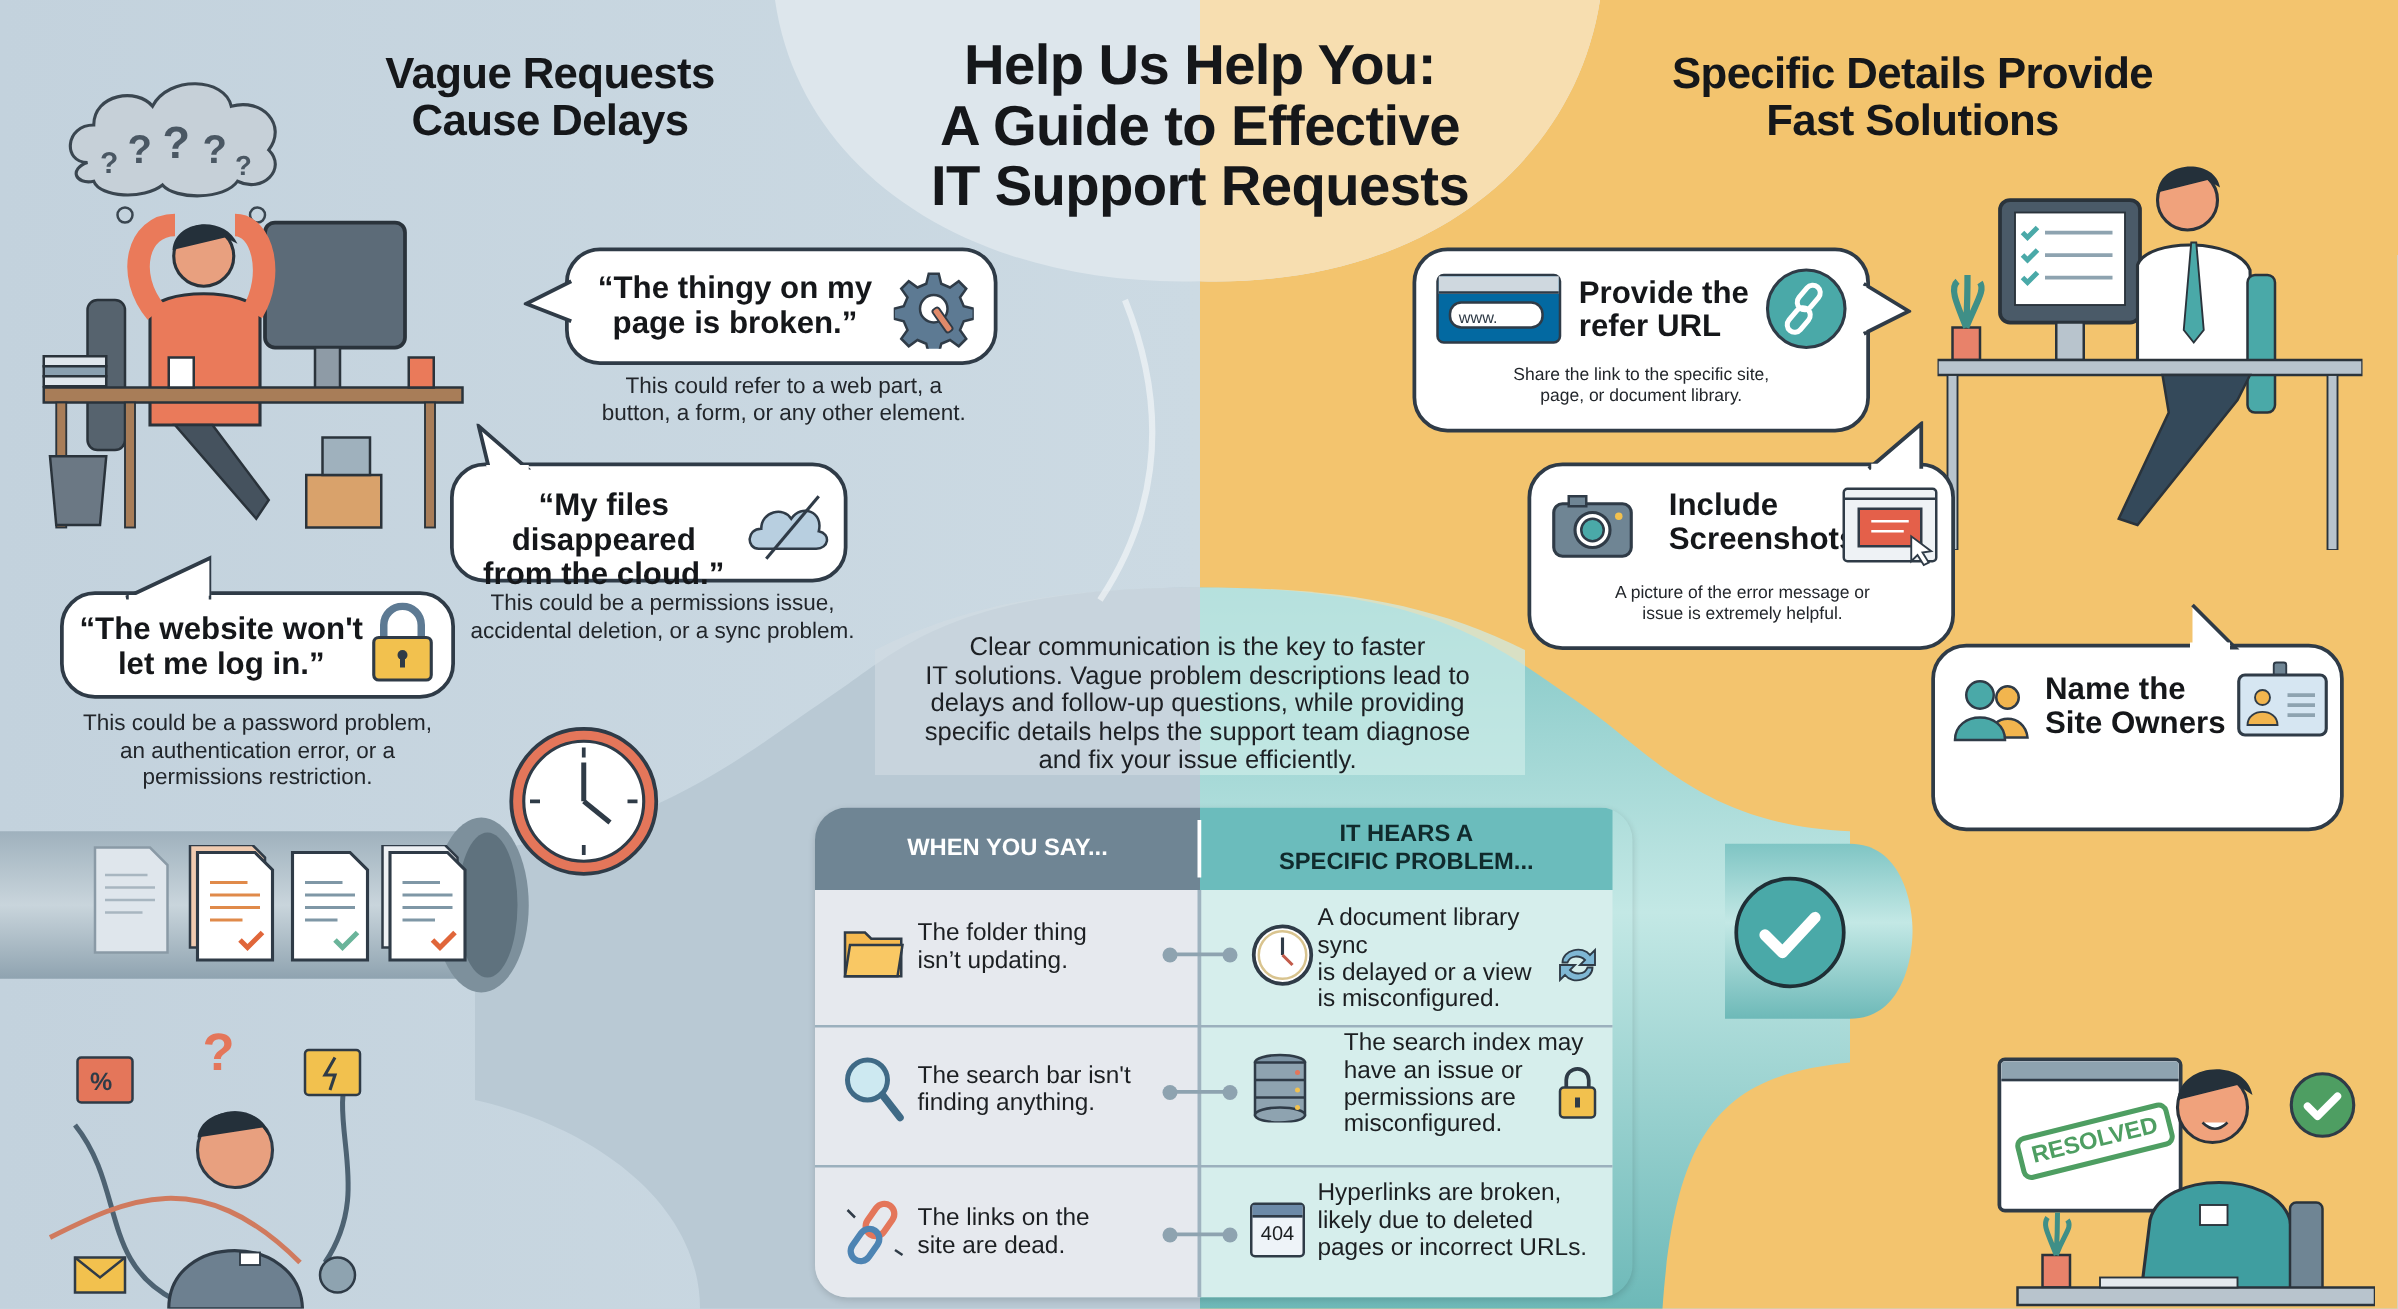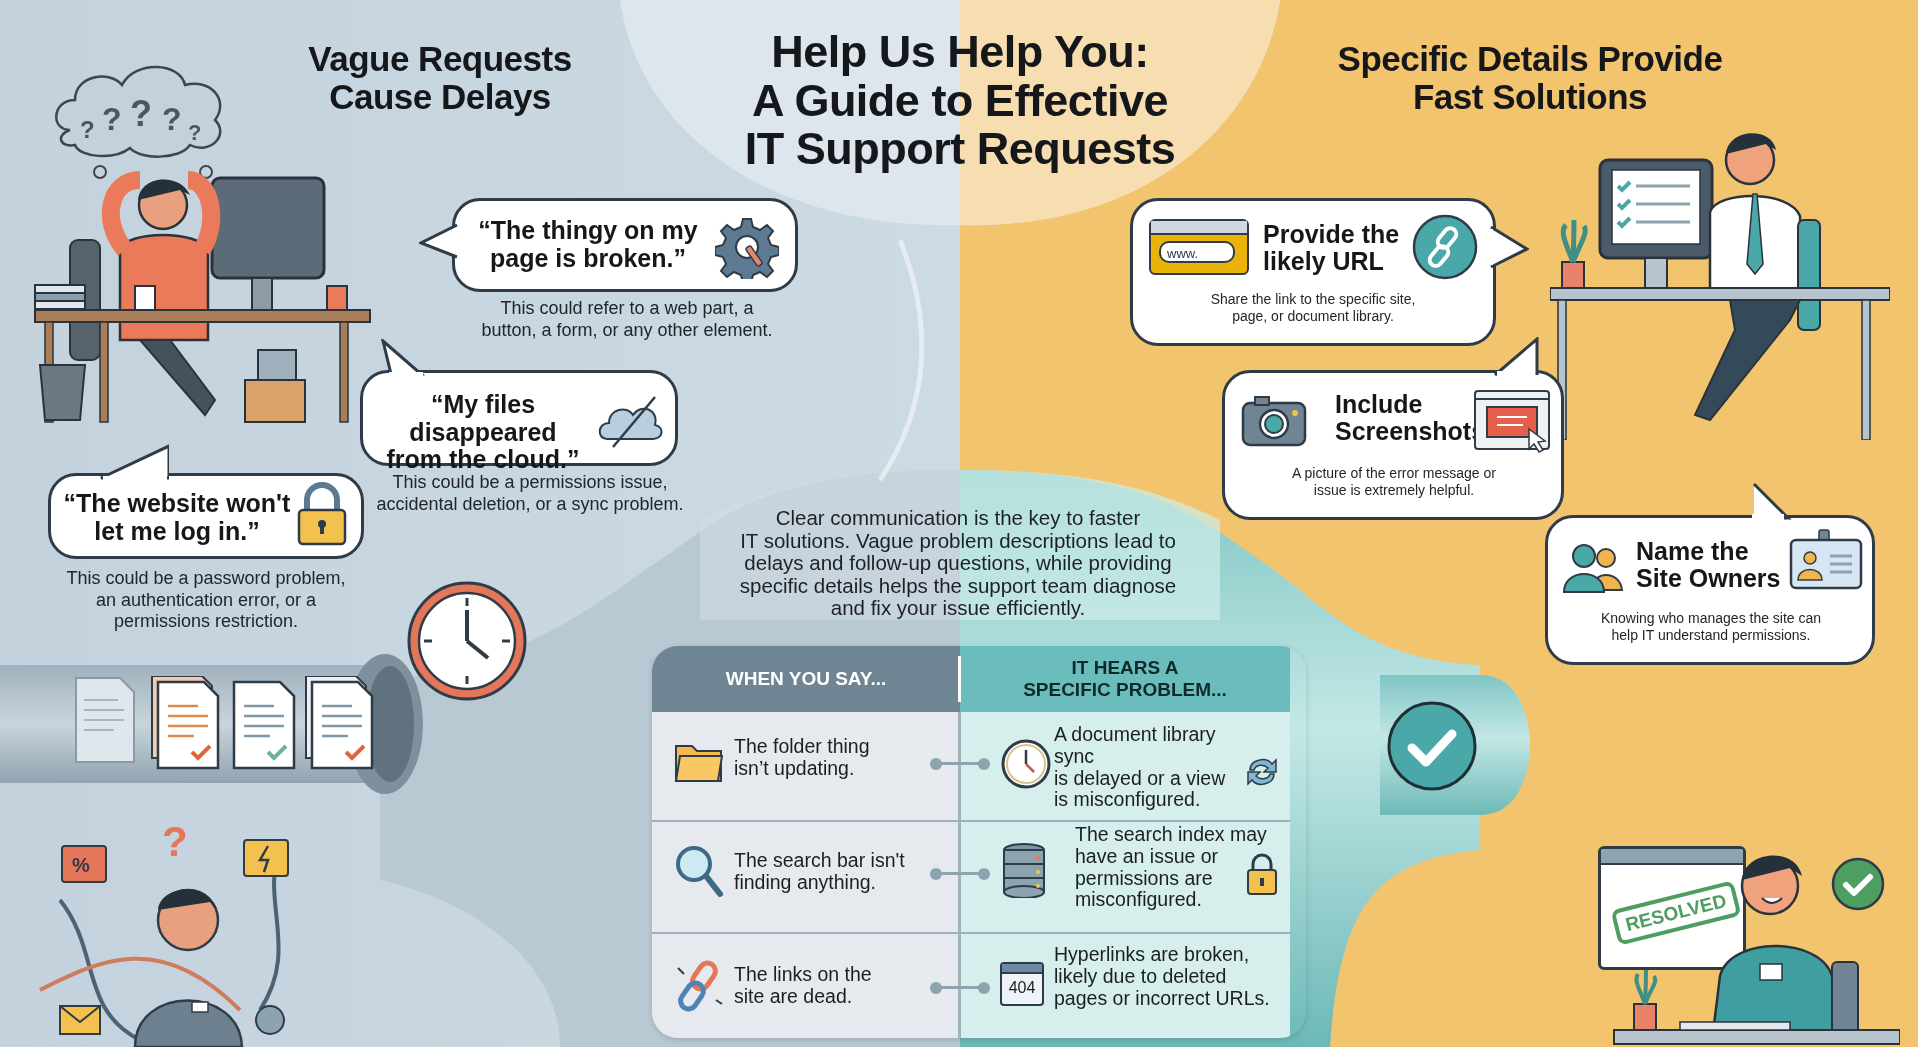--- a/index.html
+++ b/index.html
@@ -404,27 +404,27 @@
   <rect x="8" y="180" width="8" height="140" fill="#b8c4cd" stroke="#2a333b" stroke-width="1.5"></rect>
   <rect x="312" y="180" width="8" height="140" fill="#b8c4cd" stroke="#2a333b" stroke-width="1.5"></rect>
   <path d="M180 180 L 250 180 L 240 200 L 160 300 L 145 295 L 185 210 Z" fill="#34495a" stroke="#2a333b" stroke-width="2"></path>
 </svg>
 
 <div class="bubble" style="left:1130px; top:198px; width:366px; height:148px;">
   <svg class="abs" style="right:-36px; top:22px;" width="40" height="50">
       <path d="M2 4 L 38 26 L 2 44" fill="#fff" stroke="#2f3b47" stroke-width="3"></path>
       <rect x="0" y="6" width="4" height="36" fill="#fff"></rect>
     </svg>
-  <div class="abs" style="left:16px; top:18px; width:100px; height:56px; border:2px solid #2f3b47; border-radius:6px; background:#eab308; box-sizing:border-box;">
+  <div class="abs" style="left:16px; top:18px; width:100px; height:56px; border:2px solid #2f3b47; border-radius:6px; background:#0369a1; box-sizing:border-box;">
     <div style="height:12px; border-bottom:2px solid #2f3b47; background:#cfd8df;"></div>
     <div style="position:absolute; left:8px; top:20px; width:76px; height:22px; border:2px solid #2f3b47; border-radius:10px; background:#fff; font-size:13px; line-height:22px; padding-left:6px; box-sizing:border-box; color:#2f3b47;">www.</div>
   </div>
   <div class="abs tip-title" style="left:130px; top:20px; width:150px;">
     <div>Provide the</div>
-    <div>likely URL</div>
+    <div>refer URL</div>
   </div>
   <svg class="abs" style="left:278px; top:12px;" width="68" height="68" viewBox="0 0 68 68">
     <circle cx="34" cy="34" r="31" fill="#4aa9a8" stroke="#2f3b47" stroke-width="2.5"></circle>
     <rect x="30" y="14" width="12" height="22" rx="6" transform="rotate(40 36 25)" fill="none" stroke="#fff" stroke-width="4"></rect>
     <rect x="22" y="32" width="12" height="22" rx="6" transform="rotate(40 28 43)" fill="none" stroke="#fff" stroke-width="4"></rect>
   </svg>
   <div class="abs tip-desc" style="left:10px; top:90px; width:340px;">
     <div>Share the link to the specific site,</div>
     <div>page, or document library.</div>
   </div>
@@ -479,24 +479,20 @@
     <rect x="31" y="2" width="10" height="12" rx="2" fill="#6f8594" stroke="#2f3b47" stroke-width="1.5"></rect>
     <rect x="3" y="12" width="70" height="48" rx="5" fill="#d6e6f2" stroke="#2f3b47" stroke-width="2.5"></rect>
     <circle cx="22" cy="30" r="6" fill="#f2b54e" stroke="#2f3b47" stroke-width="1.5"></circle>
     <path d="M10 52 C 10 38, 34 38, 34 52 Z" fill="#f2b54e" stroke="#2f3b47" stroke-width="1.5"></path>
     <g stroke="#8ea3b0" stroke-width="3">
         <line x1="42" y1="28" x2="64" y2="28"></line>
         <line x1="42" y1="36" x2="64" y2="36"></line>
         <line x1="42" y1="44" x2="64" y2="44"></line>
       </g>
   </svg>
-  <div class="abs tip-desc" style="left:10px; top:92px; width:306px;">
-    <div>Knowing who manages the site can</div>
-    <div>help IT understand permissions.</div>
-  </div>
 </div>
 
 <div class="abs" style="left:1598px; top:846px; width:148px; height:124px; background:#fff; border:3px solid #2f3b47; border-radius:6px; box-sizing:border-box; overflow:hidden;">
   <div style="height:14px; background:#8ea3b0; border-bottom:2px solid #2f3b47;"></div>
   <div style="position:absolute; left:12px; top:46px; width:118px; border:4px solid #4e9e62; border-radius:8px; color:#4e9e62; font-weight:700; font-size:19px; text-align:center; transform:rotate(-14deg); line-height:28px;">RESOLVED</div>
 </div>
 <svg class="abs" style="left:1830px; top:856px;" width="56" height="56" viewBox="0 0 56 56">
   <circle cx="28" cy="28" r="25" fill="#4e9e62" stroke="#2f3b47" stroke-width="2.5"></circle>
   <path d="M16 29 l8 8 l16 -16" stroke="#fff" stroke-width="6" fill="none" stroke-linecap="round" stroke-linejoin="round"></path>
 </svg>

